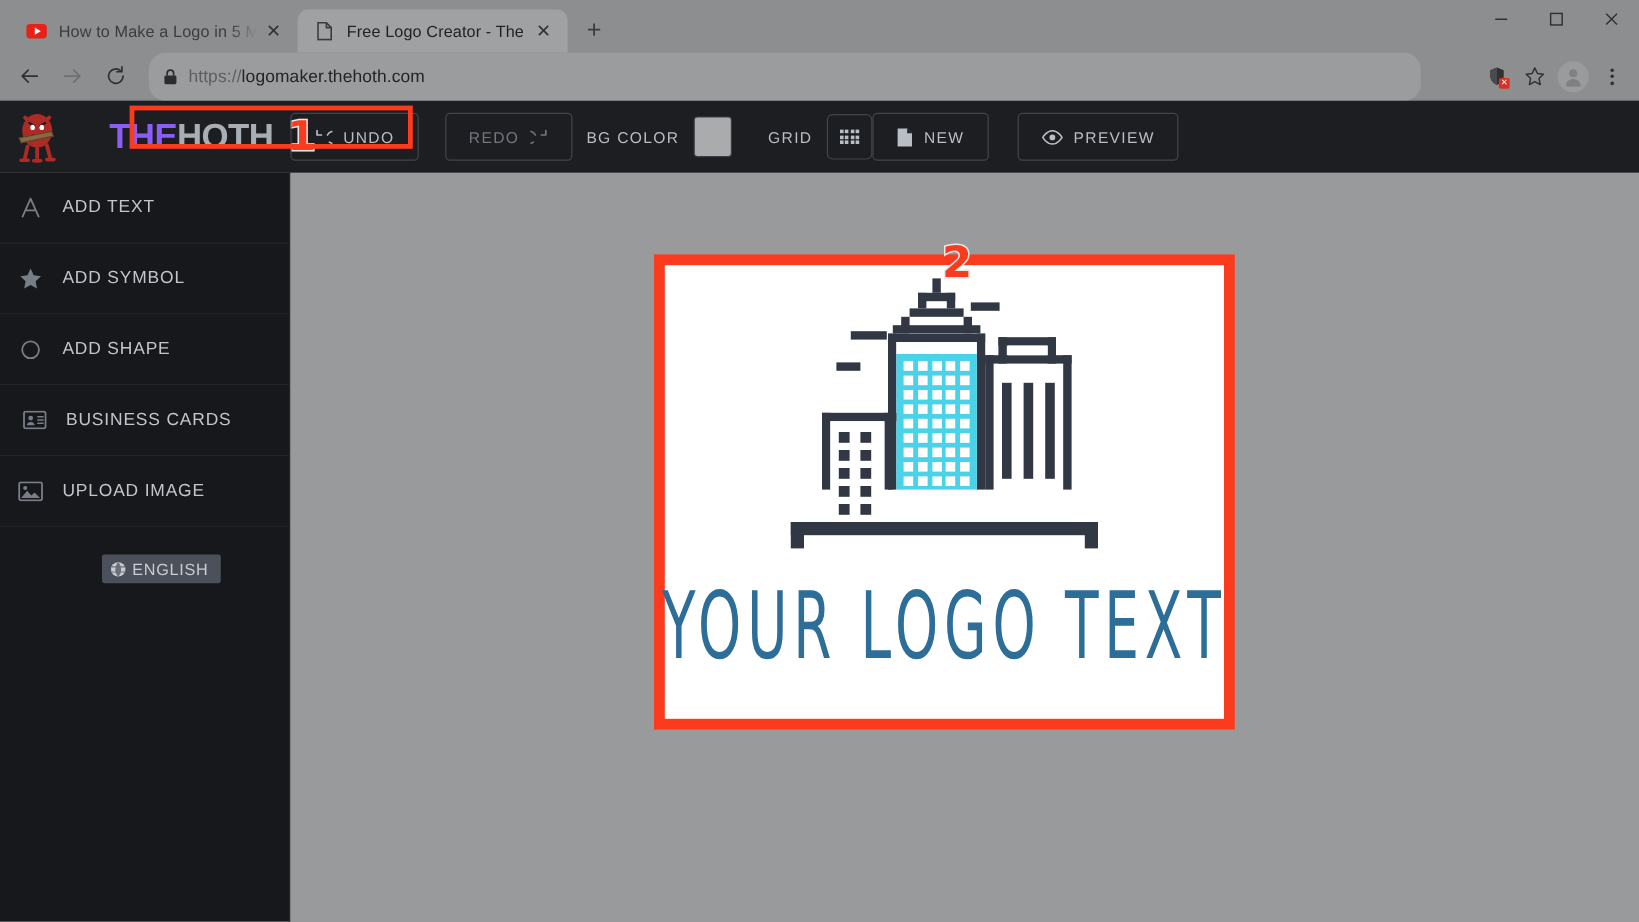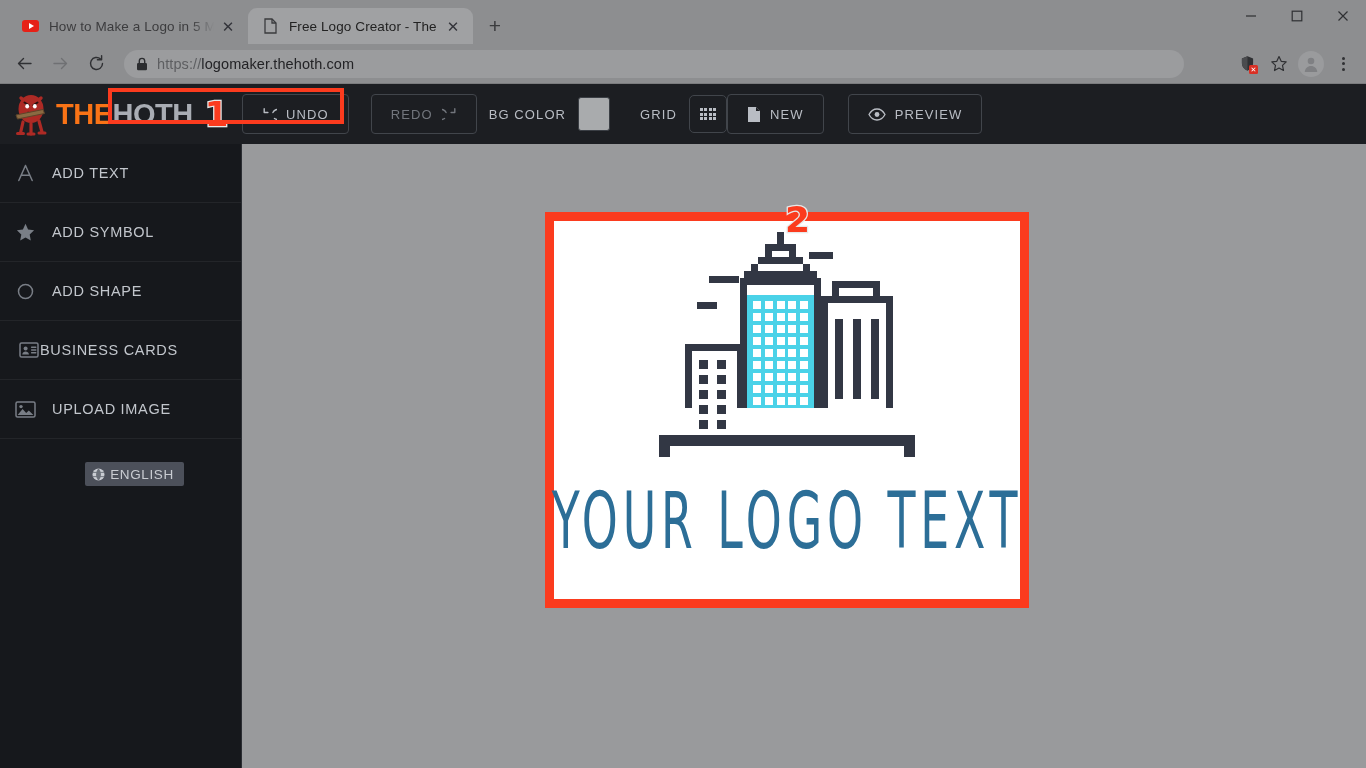--- a/index.html
+++ b/index.html
@@ -103,21 +103,21 @@
   .navbtn.disabled { color: #6f7073; }
   .url-wrap {
     flex: 1;
     margin: 0 6px 0 8px;
     position: relative;
     display: flex;
     align-items: center;
     height: 28px;
   }
   .url-pill {
-    height: 28px;
+    height: 40px;
     background: #9b9c9e;
     border-radius: 14px;
     display: flex;
     align-items: center;
     padding: 0 12px;
     flex: 1;
     max-width: 1060px;
   }
   .url-highlight {
     position: absolute;
@@ -169,21 +169,21 @@
     position: relative;
   }
   .brand { display: flex; align-items: center; width: 230px; flex: 0 0 230px; }
   .hoth-mascot { width: 40px; height: 44px; flex: 0 0 40px; margin-right: 4px; }
   .brand-text {
     font-size: 29px;
     font-weight: 700;
     letter-spacing: -0.5px;
     line-height: 1;
   }
-  .brand-the { color: #f97316; }
+  .brand-the { color: #8b5cf6; margin-left: 35px; }
   .brand-hoth { color: #a9adb4; }
   .annot {
     font-size: 34px;
     font-weight: 700;
     color: #fb3b1e;
     -webkit-text-stroke: 2.5px #e8e8e8;
     paint-order: stroke fill;
     line-height: 1;
     font-family: "DejaVu Sans", sans-serif;
   }
@@ -540,21 +540,21 @@
 
     <div class="side-item">
       <span class="side-icon">
         <svg width="17" height="17" viewBox="0 0 17 17">
             <circle cx="8.5" cy="8.5" r="7" stroke="currentColor" stroke-width="1.5" fill="none"></circle>
           </svg>
       </span>
       <span>ADD SHAPE</span>
     </div>
 
-    <div class="side-item" style="padding-left:18px;gap:0">
+    <div class="side-item" style="padding-left:18px;gap:15px">
       <span class="side-icon">
         <svg width="20" height="16" viewBox="0 0 20 16">
             <rect x="1" y="1" width="18" height="14" rx="1.5" stroke="currentColor" stroke-width="1.5" fill="none"></rect>
             <circle cx="6.6" cy="6.4" r="2" fill="currentColor"></circle>
             <path d="M3.2 12.4c.4-1.8 1.8-2.8 3.4-2.8s3 1 3.4 2.8z" fill="currentColor"></path>
             <path d="M12.6 5.3h4.2M12.6 8h4.2M12.6 10.7h4.2" stroke="currentColor" stroke-width="1.4" stroke-linecap="round"></path>
           </svg>
       </span>
       <span>BUSINESS CARDS</span>
     </div>

